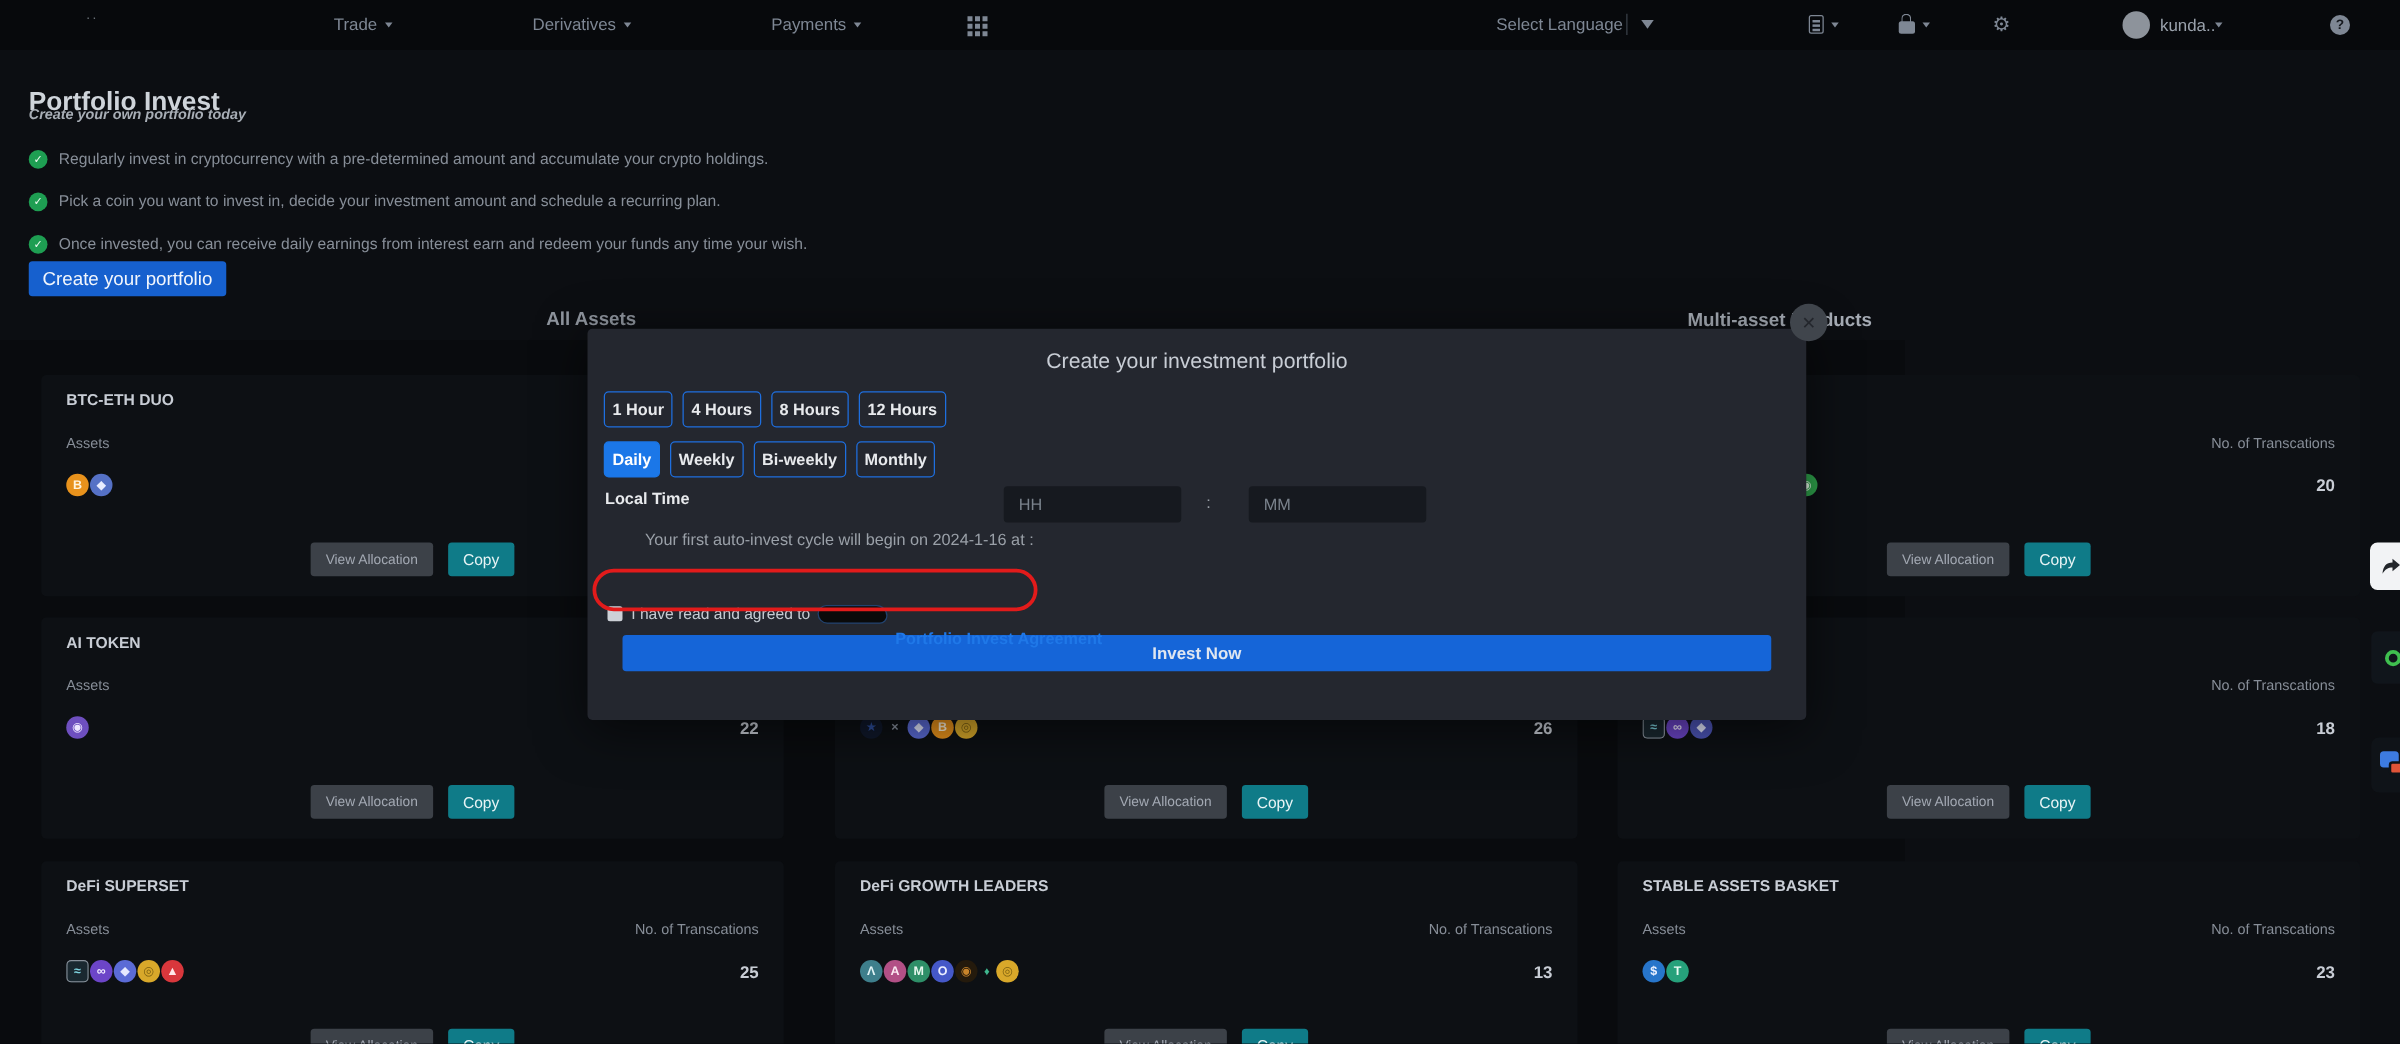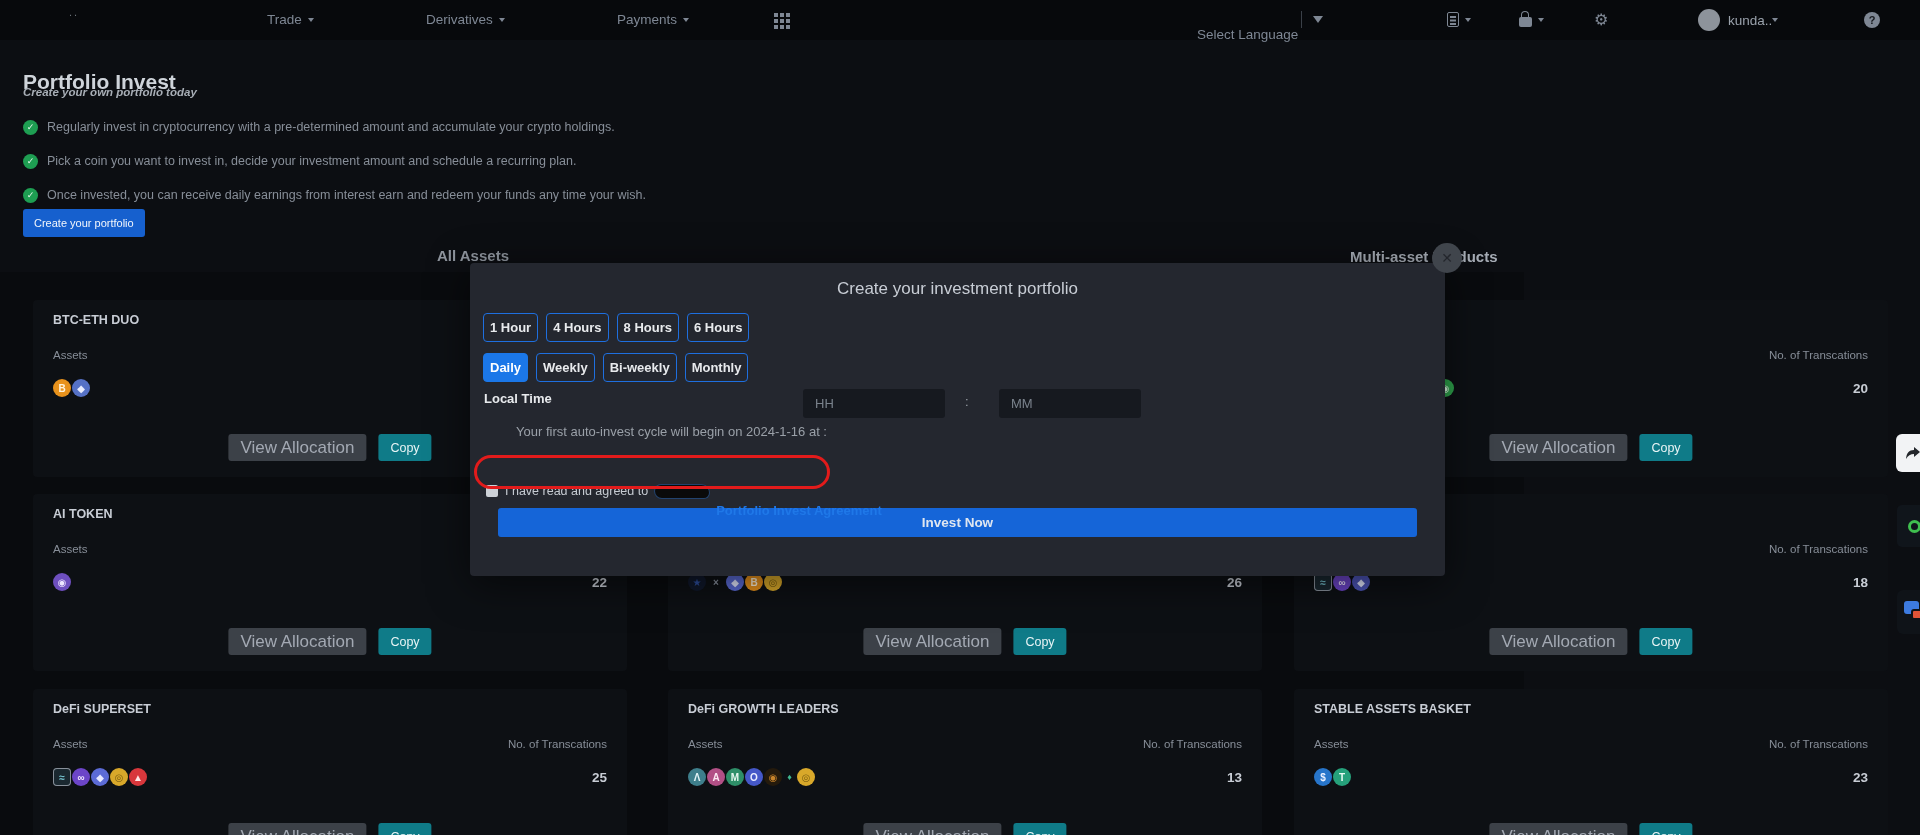--- a/index.html
+++ b/index.html
@@ -6,59 +6,59 @@
   *{box-sizing:border-box;font-family:"Liberation Sans","DejaVu Sans",sans-serif;}
   .screen{position:relative;width:1920px;height:835px;overflow:hidden;background:#0C0E12;}
 
   
   .nav{position:absolute;left:0;top:0;width:1920px;height:40px;background:#07090C;z-index:30;}
   .logo{position:absolute;left:69px;top:6px;color:#6A7178;font-size:11px;letter-spacing:2px;cursor:pointer;}
   .nav-item{position:absolute;top:12px;display:flex;gap:6px;align-items:center;color:#7E8794;font-size:13.5px;cursor:pointer;}
   .crt{width:0;height:0;border-left:3.5px solid transparent;border-right:3.5px solid transparent;border-top:4px solid #7E8794;}
   .grid-ico{position:absolute;left:774px;top:13px;width:4px;height:4px;background:#7E8794;cursor:pointer;
     box-shadow:6px 0 #7E8794,12px 0 #7E8794,0 6px #7E8794,6px 6px #7E8794,12px 6px #7E8794,0 12px #7E8794,6px 12px #7E8794,12px 12px #7E8794;}
-  .lang{position:absolute;left:1197px;top:12px;color:#7E8794;font-size:13.5px;cursor:pointer;margin-top:15px;}
+  .lang{position:absolute;left:1197px;top:12px;color:#7E8794;font-size:13.5px;cursor:pointer;}
   .vdiv{position:absolute;left:1301px;top:11px;width:1px;height:17px;background:#3A4048;}
   .tri{position:absolute;left:1313px;top:16px;width:0;height:0;border-left:5px solid transparent;border-right:5px solid transparent;border-top:7px solid #7E8794;cursor:pointer;}
   .doc{position:absolute;left:1447px;top:12px;width:12px;height:15px;border:1.5px solid #7E8794;border-radius:2px;cursor:pointer;}
   .doc::before{content:"";position:absolute;left:1.5px;top:3px;width:6px;height:1.5px;background:#7E8794;box-shadow:0 3.5px #7E8794,0 7px #7E8794;}
   .lock{position:absolute;left:1519px;top:17px;width:13px;height:10px;background:#7E8794;border-radius:2px;cursor:pointer;}
   .lock::before{content:"";position:absolute;left:2.2px;top:-6px;width:6px;height:6px;border:1.6px solid #7E8794;border-bottom:none;border-radius:4px 4px 0 0;}
   .navcrt{position:absolute;top:18px;}
   .gear{position:absolute;left:1594px;top:10px;color:#7E8794;font-size:16px;cursor:pointer;}
   .avatar{position:absolute;left:1698px;top:9px;width:22px;height:22px;border-radius:50%;background:#8D939B;cursor:pointer;}
   .uname{position:absolute;left:1728px;top:13px;color:#9AA2AC;font-size:13.5px;cursor:pointer;}
   .help{position:absolute;left:1864px;top:12px;width:16px;height:16px;border-radius:50%;background:#7E8794;color:#15181D;font-size:11px;font-weight:bold;text-align:center;line-height:16px;cursor:pointer;}
 
   
   .page-title{position:absolute;left:23px;top:56px;color:#CFD4DA;font-size:21px;}
   .page-sub{position:absolute;left:23px;top:86px;color:#A8AEB6;font-size:11.5px;font-style:italic;font-weight:bold;}
   .features{position:absolute;left:23px;top:110px;}
   .feature{display:flex;align-items:center;gap:9px;height:34px;color:#878E98;font-size:12.5px;}
   .check{width:15px;height:15px;border-radius:50%;background:var(--c-success,#1E9E52);color:#EAF9EF;font-size:9px;font-weight:bold;text-align:center;line-height:15px;flex:0 0 15px;}
-  .cta{position:absolute;left:23px;top:209px;height:28px;padding:0 11px;background:var(--c-cta,#1660CE);color:#F2F6FC;font-size:11px;border:none;border-radius:3px;cursor:pointer;}
+  .cta{position:absolute;left:23px;top:209px;height:28px;padding:0 11px;background:var(--c-cta,#1660CE);color:#F2F6FC;font-size:15px;border:none;border-radius:3px;cursor:pointer;}
 
   
   .tab-left{position:absolute;left:437px;top:247px;color:#8F959E;font-size:15px;font-weight:bold;cursor:pointer;z-index:6;}
   .tab-right{position:absolute;left:1350px;top:248px;color:#A6ACB5;font-size:15px;font-weight:bold;cursor:pointer;z-index:6;}
 
   
   .zone{position:absolute;left:0;top:272px;width:1524px;height:563px;background:#090B0E;}
   .card{position:absolute;width:594px;height:177px;background:#0D1014;border-radius:4px;}
   .card-title{position:absolute;left:20px;top:13px;color:#C8CDD5;font-size:12.5px;font-weight:bold;}
   .card-label{position:absolute;top:49px;color:#878E98;font-size:11.5px;}
   .card-label.assets{left:20px;}
   .card-label.tx{right:20px;}
   .coin-row{position:absolute;left:20px;top:79px;display:flex;align-items:center;}
   .coin{width:18px;height:18px;border-radius:50%;margin-right:1px;font-size:10px;font-weight:bold;display:flex;align-items:center;justify-content:center;}
   .coin.sq{border-radius:4px;}
   .coin.sm{width:13px;height:13px;font-size:9px;}
   .card-count{position:absolute;right:20px;top:81px;color:#C8CDD5;font-size:13.5px;font-weight:bold;}
   .card-actions{position:absolute;left:50%;top:134px;transform:translateX(-50%);display:flex;gap:12px;}
-  .btn-ghost{height:27px;padding:0 12px;background:#3C4148;color:#A3A9B3;border:none;border-radius:3px;font-size:17px;cursor:pointer;white-space:nowrap;}
+  .btn-ghost{height:27px;padding:0 12px;background:#3C4148;color:#A3A9B3;border:none;border-radius:3px;font-size:11px;cursor:pointer;white-space:nowrap;}
   .btn-teal{height:27px;padding:0 12px;background:var(--c-teal,#0F7B88);color:#E8F4F5;border:none;border-radius:3px;font-size:12.5px;cursor:pointer;}
 
   
   .modal{position:absolute;left:470px;top:263px;width:975px;height:313px;background:#24272F;border-radius:4px;box-shadow:0 8px 40px rgba(0,0,0,.55);z-index:10;}
   .modal-title{position:absolute;left:0;top:16px;width:100%;text-align:center;color:#C8CDD5;font-size:17px;}
   .pill-row{position:absolute;left:13px;display:flex;gap:8px;}
   .row-intervals{top:50px;}
   .row-freq{top:90px;}
   .pill{height:29px;padding:0 6px;background:transparent;border:1px solid var(--c-border-blue,#1E6FE0);border-radius:4px;color:#E8EAED;font-size:13px;font-weight:bold;cursor:pointer;}
   .pill.active{background:var(--c-accent,#1B77E8);border-color:var(--c-accent,#1B77E8);color:#FFFFFF;}
@@ -270,21 +270,21 @@
       </div>
   </div>
 
   <span class="modal-close">✕</span>
   <div class="modal">
     <div class="modal-title">Create your investment portfolio</div>
     <div class="pill-row row-intervals">
         <button class="pill">1 Hour</button>
         <button class="pill">4 Hours</button>
         <button class="pill">8 Hours</button>
-        <button class="pill">6 Hours</button>
+        <button class="pill">12 Hours</button>
       </div>
     <div class="pill-row row-freq">
         <button class="pill active">Daily</button>
         <button class="pill">Weekly</button>
         <button class="pill">Bi-weekly</button>
         <button class="pill">Monthly</button>
       </div>
     <div class="local-time">Local Time</div>
     <input class="time-input" style="left: 333px;" placeholder="HH">
     <span class="colon">:</span>

